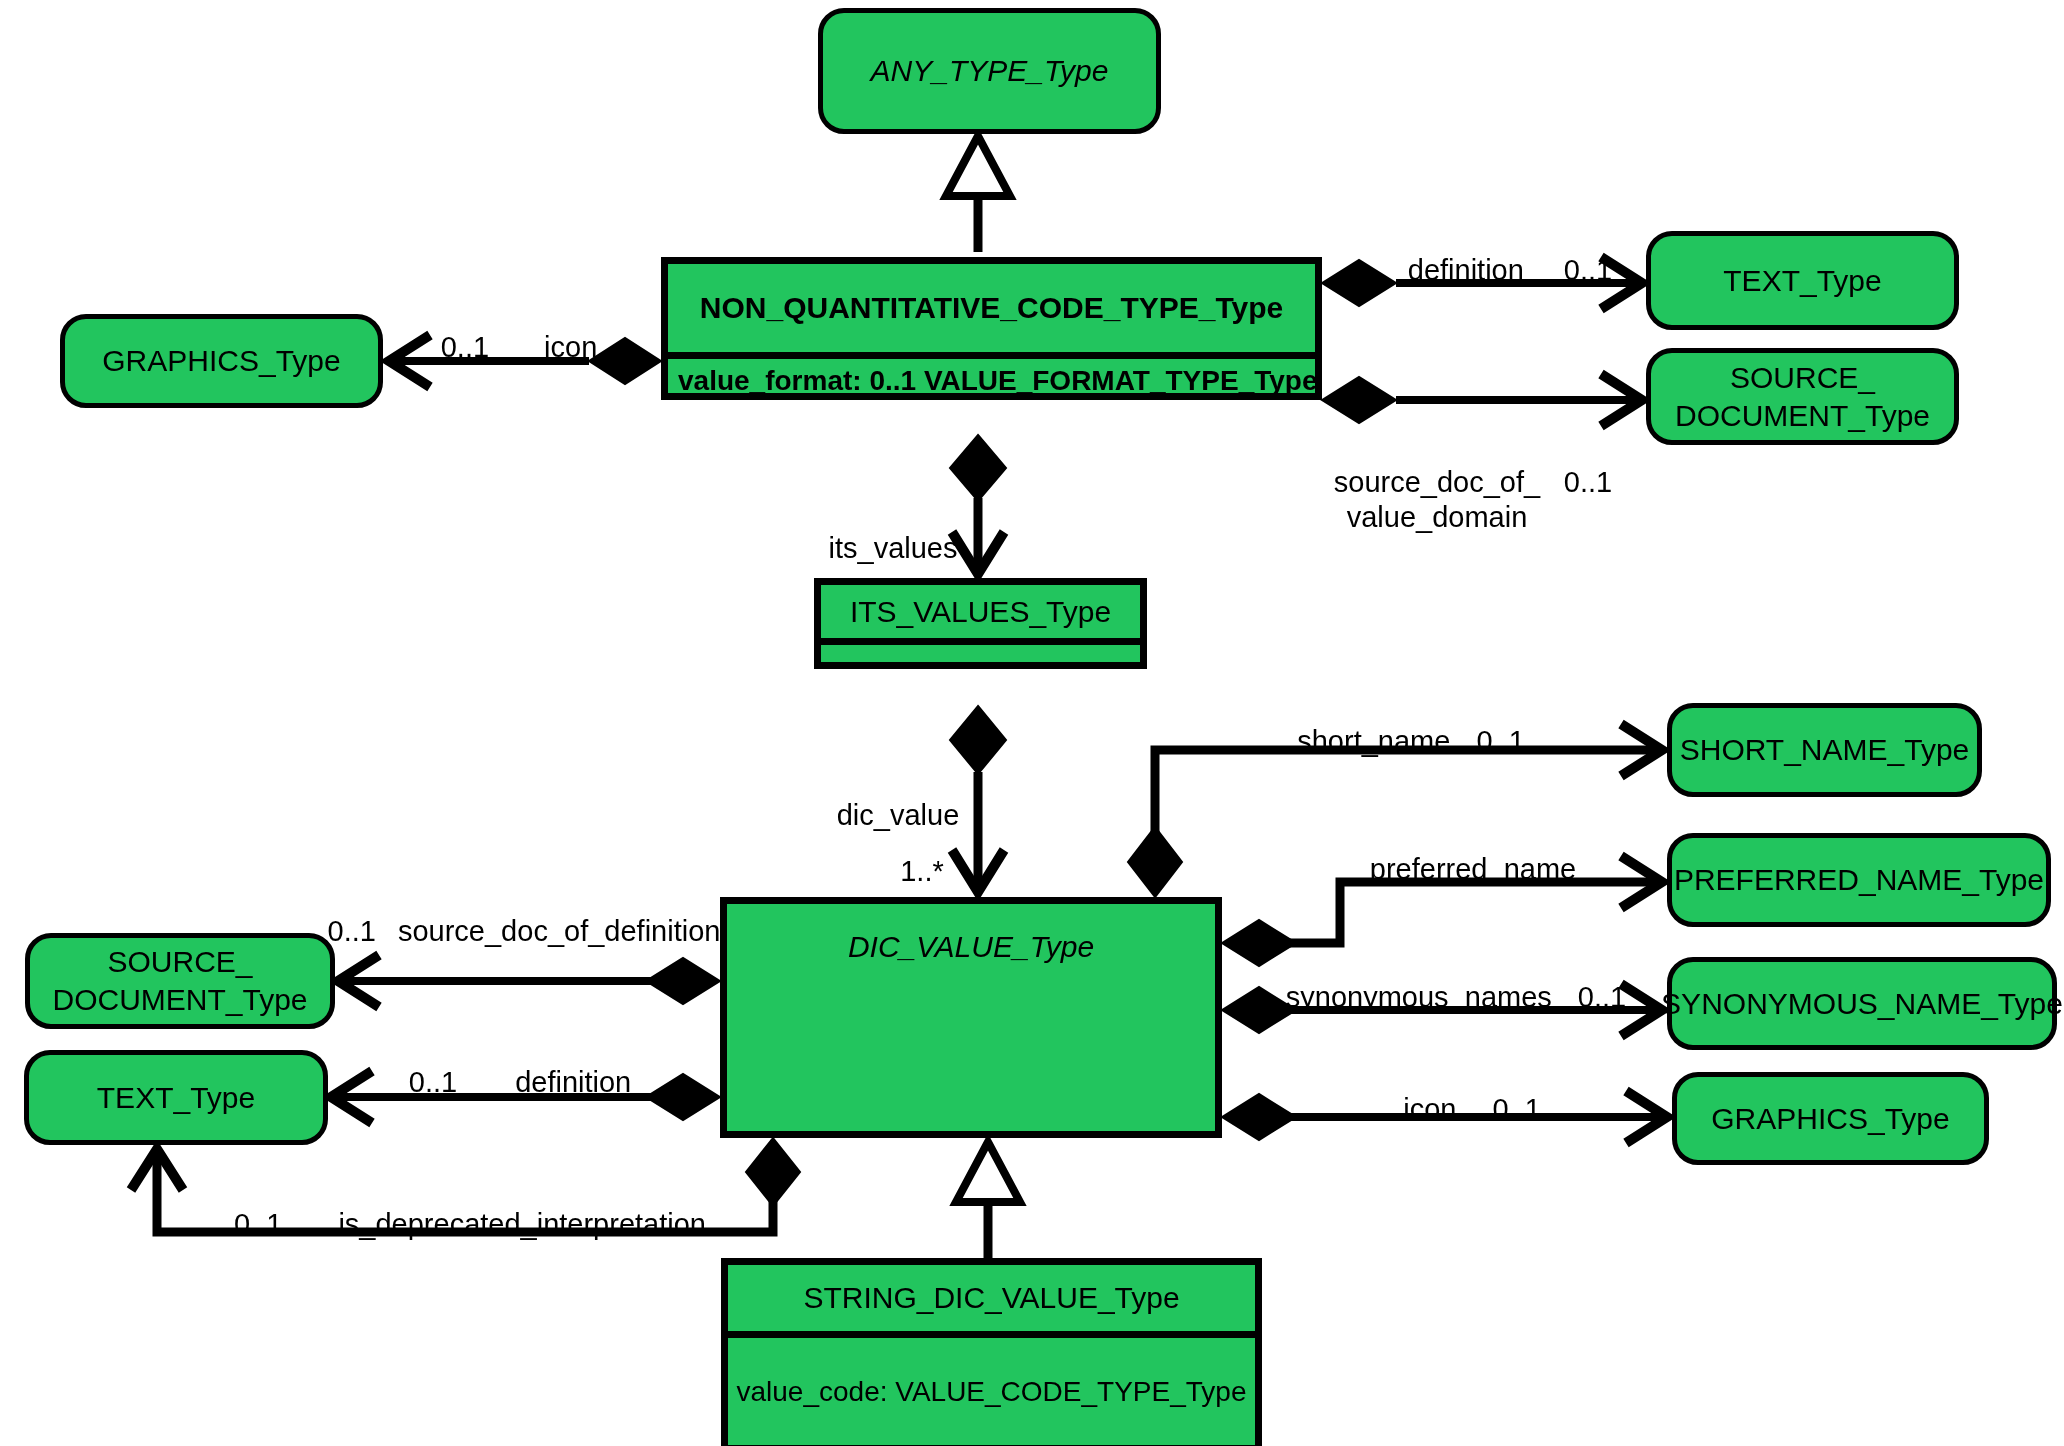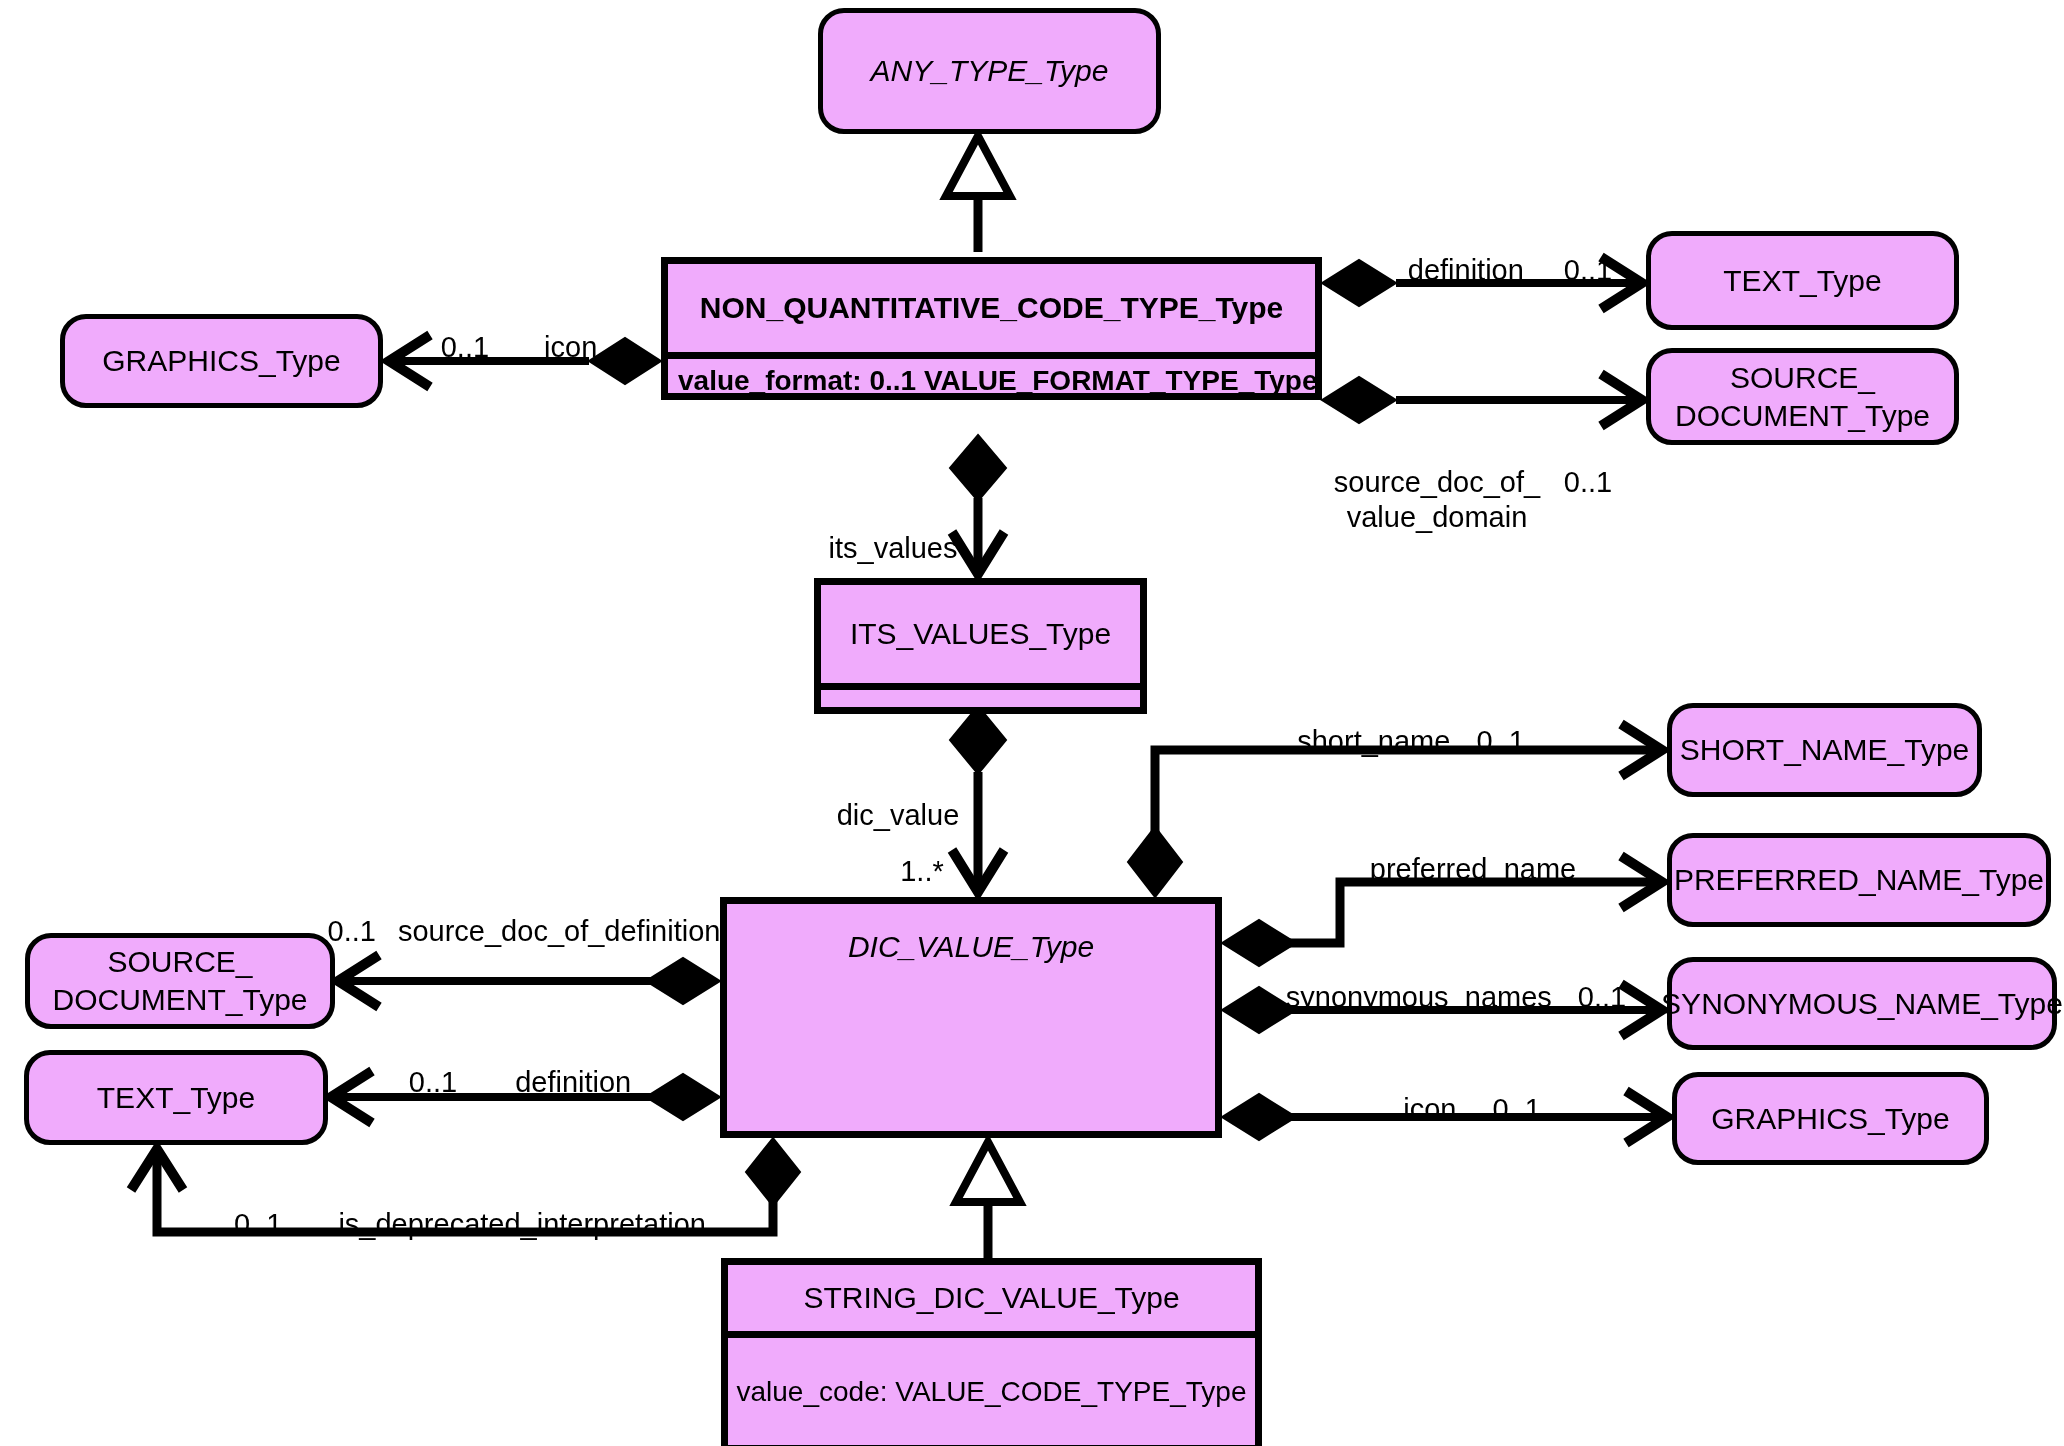--- a/index.html
+++ b/index.html
@@ -8,21 +8,21 @@
     width:2064px;height:1446px;
     background:#ffffff;
     font-family:"Liberation Sans", sans-serif;
     color:#000;
     overflow:hidden;
   }
   svg.connectors{position:absolute;left:0;top:0;}
 
   .box{
     position:absolute;
-    background:#f0abfc;
+    background:#22c55e;
     border:6px solid #000;
     box-sizing:border-box;
     display:flex;
     flex-direction:column;
   }
   .box.sharp{border-width:7px;}
   .box.rounded{border-width:5px;border-radius:26px;}
   .box-title{
     flex:1;
     display:flex;
@@ -171,21 +171,21 @@
     <div class="box-title">TEXT_Type</div>
   </div>
 
   <div class="box rounded" style="left:1646px;top:348px;width:313px;height:97px;">
     <div class="box-title">
       <span>SOURCE_</span>
       <span>DOCUMENT_Type</span>
     </div>
   </div>
 
-  <div class="box sharp" style="left:814px;top:578px;width:333px;height:136px;">
+  <div class="box sharp" style="left:814px;top:578px;width:333px;height:91px;">
     <div class="box-title">ITS_VALUES_Type</div>
     <div class="box-attrs empty"></div>
   </div>
 
   <div class="box sharp" style="left:720px;top:897px;width:502px;height:241px;">
     <div class="box-title fixed italic" style="height:86px;">DIC_VALUE_Type</div>
   </div>
 
   <div class="box rounded" style="left:1667px;top:703px;width:315px;height:94px;">
     <div class="box-title">SHORT_NAME_Type</div>

